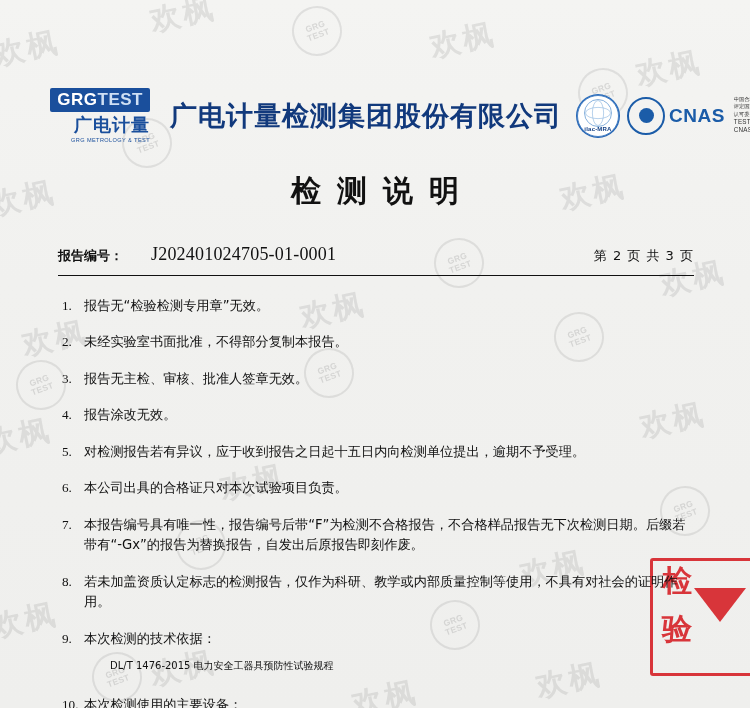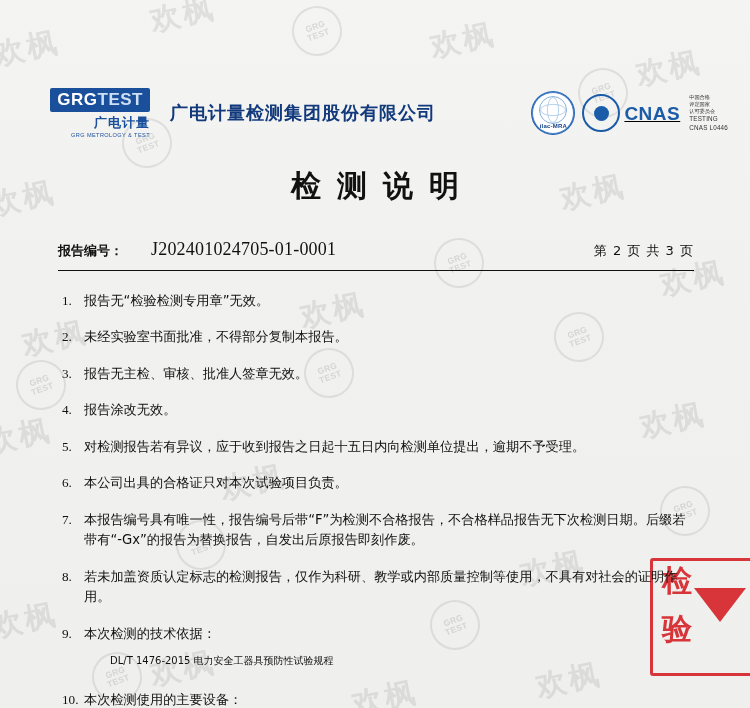--- a/index.html
+++ b/index.html
@@ -82,21 +82,21 @@
     letter-spacing: 0.5px;
     padding: 3px 7px 4px 7px;
     border-radius: 2px;
     line-height: 1;
   }
   .logo-badge .tst { color: #cfe0f4; }
   .logo-cn {
     color: #1a4f9c;
     font-family: Liberation Serif, serif;
     font-weight: 700;
-    font-size: 13px;
+    font-size: 18px;
     letter-spacing: 1px;
     margin-top: 4px;
     line-height: 1;
   }
   .logo-en {
     color: #1a4f9c;
     font-family: "Liberation Sans", sans-serif;
     font-size: 5.6px;
     letter-spacing: 0.4px;
     margin-top: 3px;
@@ -104,21 +104,21 @@
   }
   .company {
     flex: 1 1 auto;
     text-align: left;
     padding-left: 6px;
   }
   .company-cn {
     color: #11397c;
     font-family: "DejaVu Sans", sans-serif;
     font-weight: 700;
-    font-size: 18px;
+    font-size: 27px;
     letter-spacing: 1px;
     line-height: 1.15;
     white-space: nowrap;
   }
   .company-en {
     color: #11397c;
     font-family: "Liberation Sans", sans-serif;
     font-weight: 700;
     font-size: 17px;
     letter-spacing: 0.2px;
@@ -180,21 +180,20 @@
     font-family: "Liberation Sans", sans-serif;
     font-size: 6px;
     font-weight: 700;
     color: #123f85;
     letter-spacing: 0.2px;
   }
   .cnas {
     display: flex;
     align-items: center;
     gap: 4px;
-    text-decoration: underline;
   }
   .cnas-mark {
     width: 34px;
     height: 34px;
     border-radius: 50%;
     border: 2.5px solid #1b5ca8;
     position: relative;
   }
   .cnas-mark::after {
     content: "";

